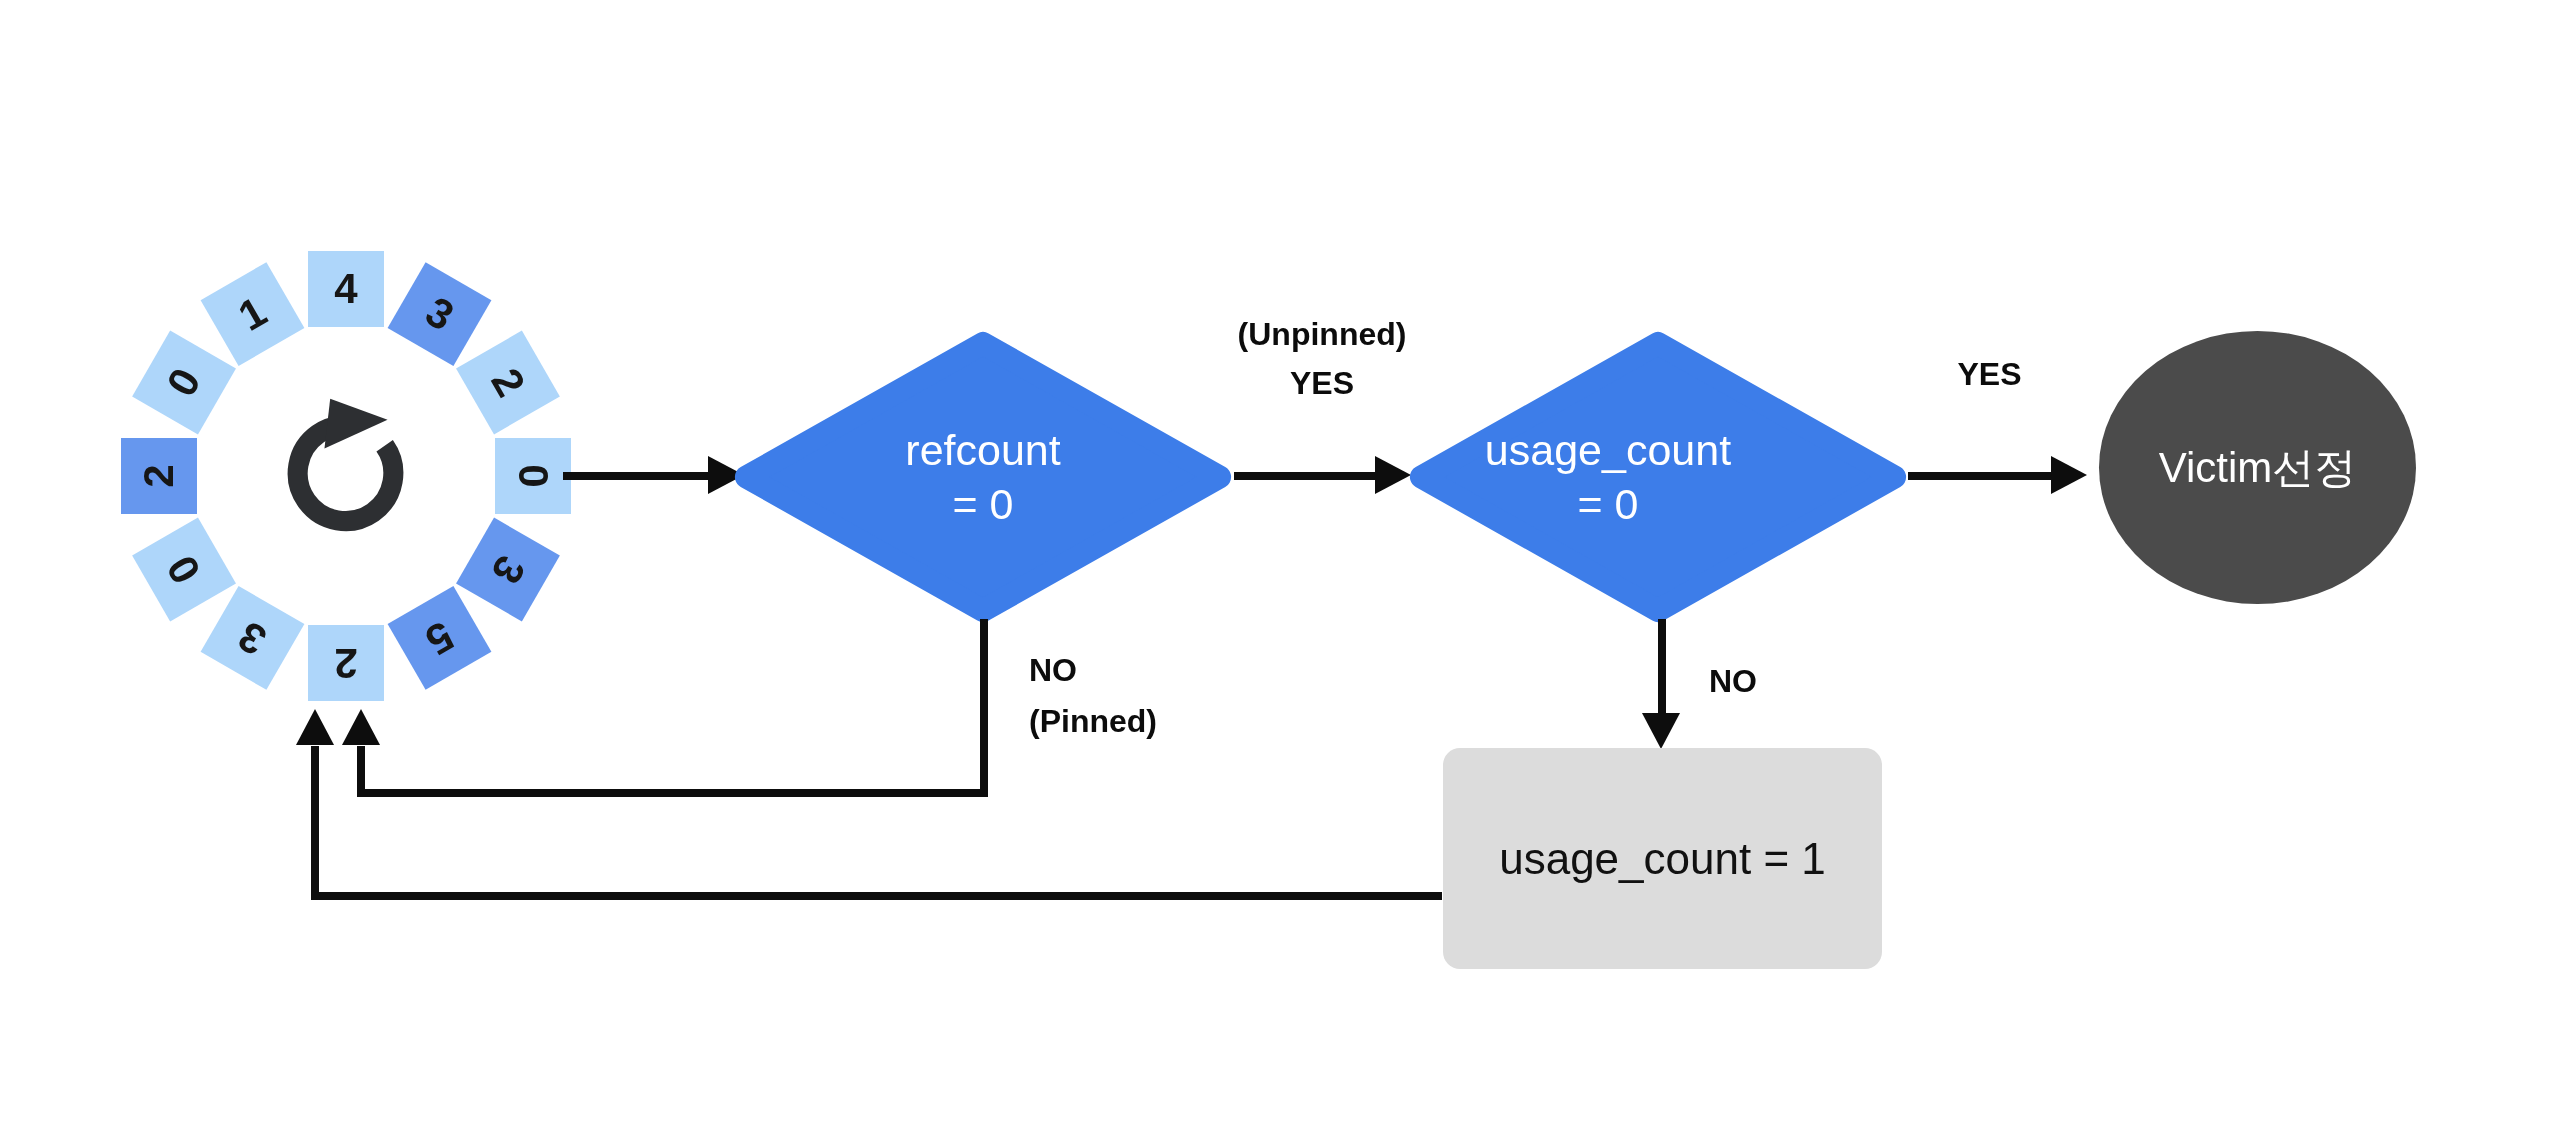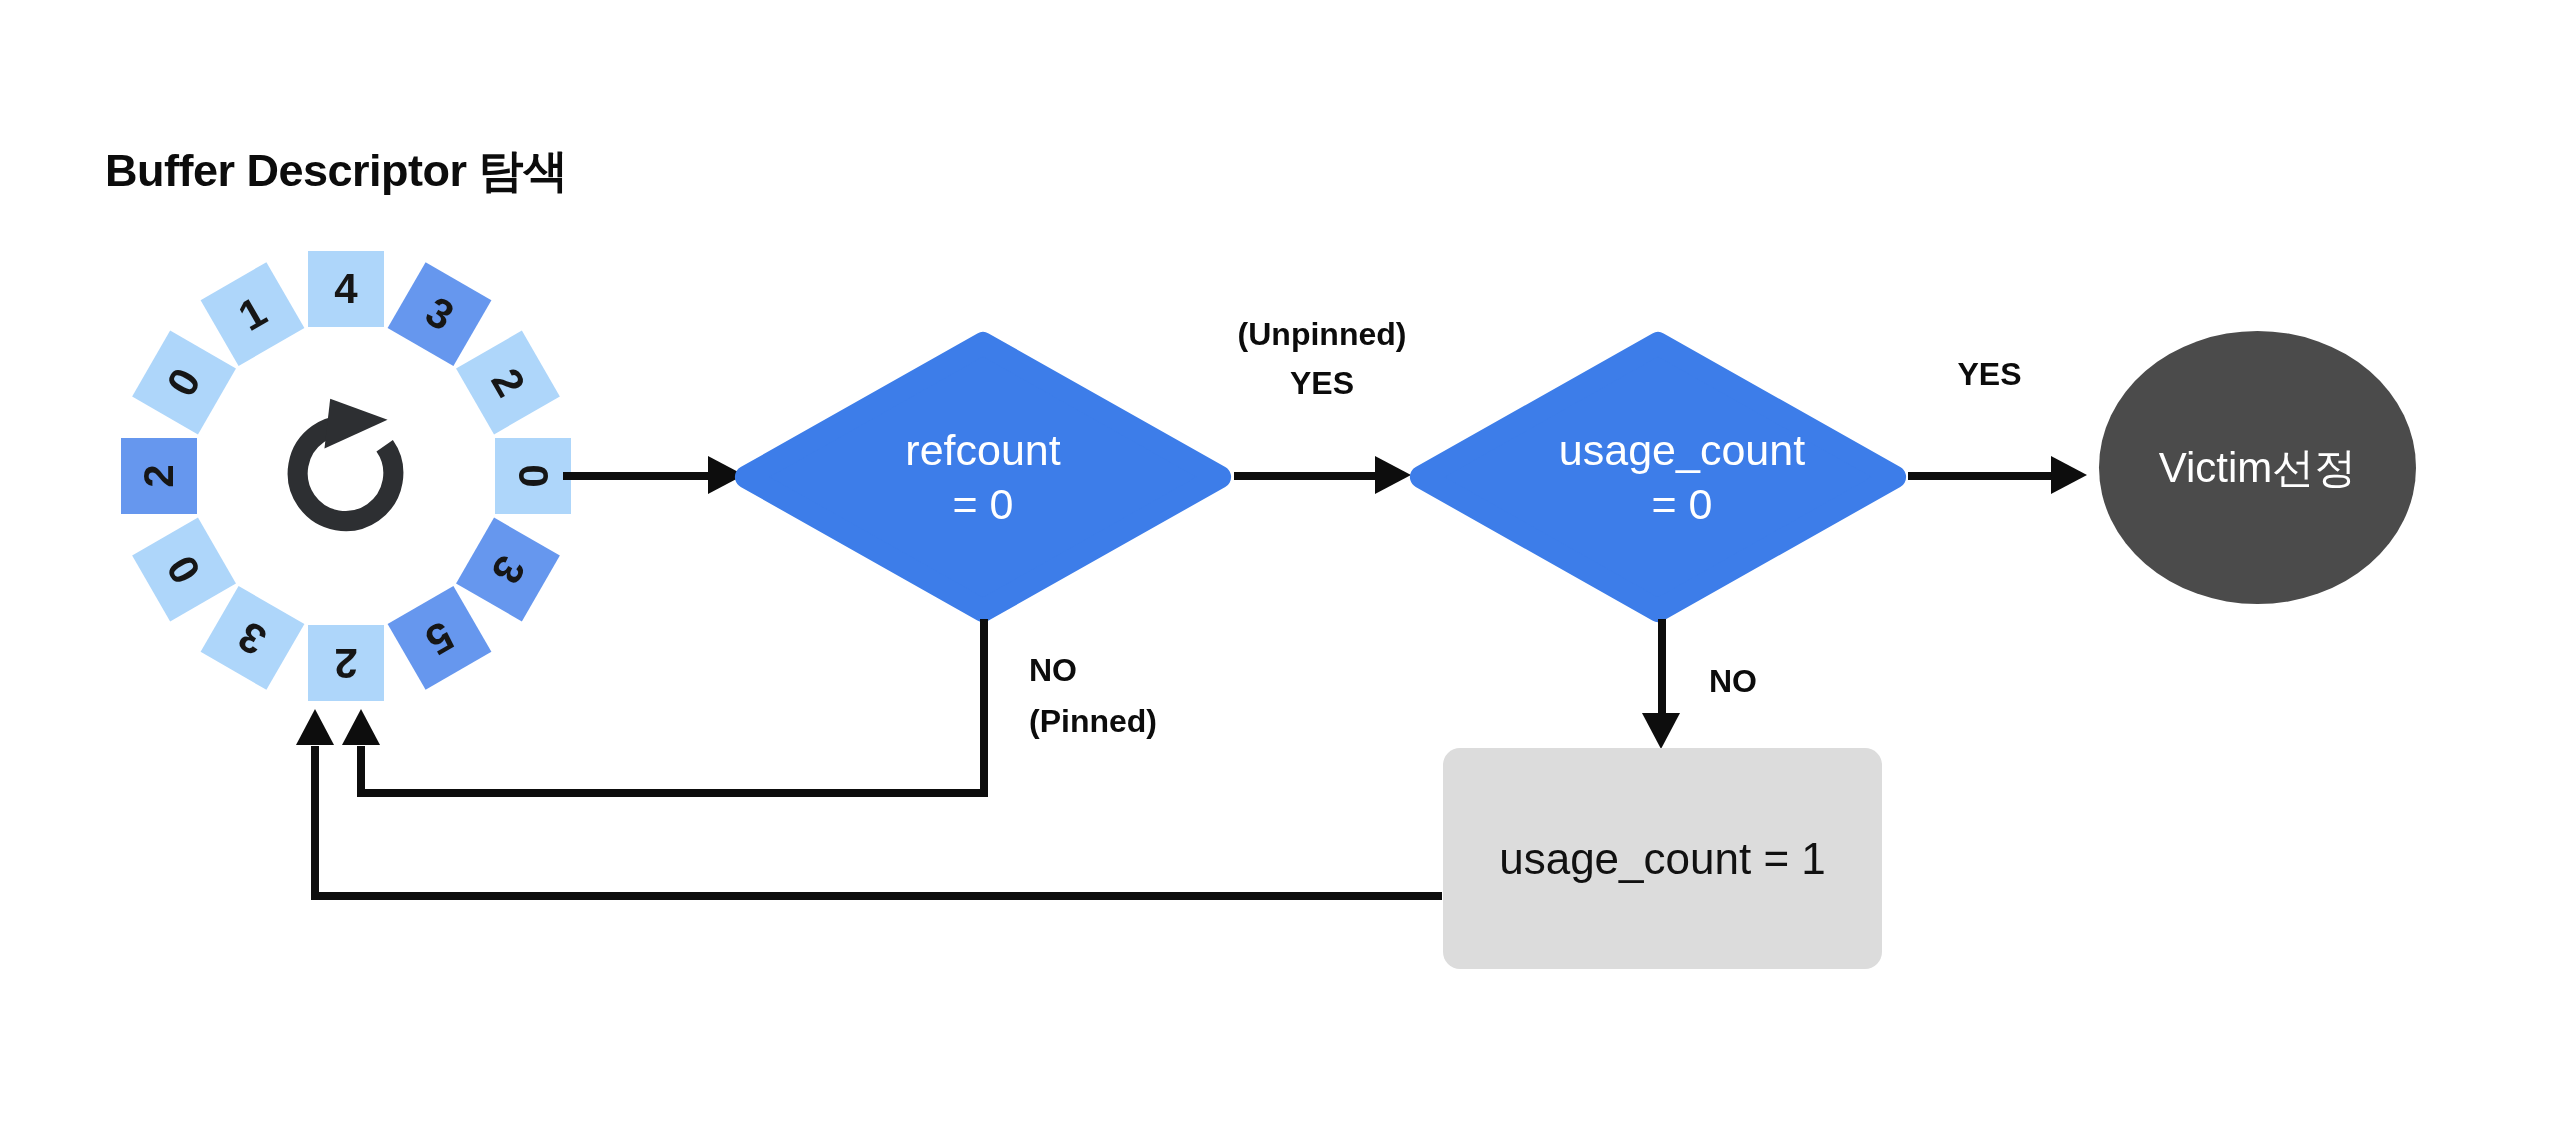--- a/index.html
+++ b/index.html
@@ -59,21 +59,20 @@
   #label-unpinned{left:1179px;top:310px;width:286px;text-align:center;line-height:49px;}
   #label-yes-right{left:1918px;top:356px;width:143px;text-align:center;}
   #label-no-pinned{left:1029px;top:645px;line-height:51px;}
   #label-no-down{left:1709px;top:663px;}
 </style>
 </head>
 <body>
 
 <div id="canvas">
 
-  <div id="title" class="abs">Buffer Descriptor 탐색</div>
 
   <div id="ring" class="abs">
       <div class="ring-square" style="transform: rotate(0deg) translateY(-187px);">
         <span>4</span>
       </div>
       <div class="ring-square dark" style="transform: rotate(30deg) translateY(-187px);">
         <span>3</span>
       </div>
       <div class="ring-square" style="transform: rotate(60deg) translateY(-187px);">
         <span>2</span>
@@ -128,21 +127,21 @@
   <div class="abs line" style="left:1234px;top:472px;width:141px;height:7.6px;"></div>
   <div class="abs head-right" style="left:1375px;top:456px;"></div>
   <div id="label-unpinned" class="abs edge-label">
     <div>(Unpinned)</div>
     <div>YES</div>
   </div>
 
   <svg class="abs diamond-wrap" style="left:1408px;top:330px;" width="500" height="294" viewBox="0 0 524 308">
     <polygon points="262,14 510,154 262,294 14,154" fill="#3d7de9" stroke="#3d7de9" stroke-width="24" stroke-linejoin="round"></polygon>
   </svg>
-  <div class="abs diamond-wrap diamond-text" style="left:1432px;top:330px;">
+  <div class="abs diamond-wrap diamond-text" style="left:1358px;top:330px;">
     <span>usage_count</span>
     <span>= 0</span>
   </div>
 
   <div class="abs line" style="left:1908px;top:472px;width:143px;height:7.6px;"></div>
   <div class="abs head-right" style="left:2051px;top:456px;"></div>
   <div id="label-yes-right" class="abs edge-label">YES</div>
 
   <div id="victim" class="abs">
     <span>Victim</span>

